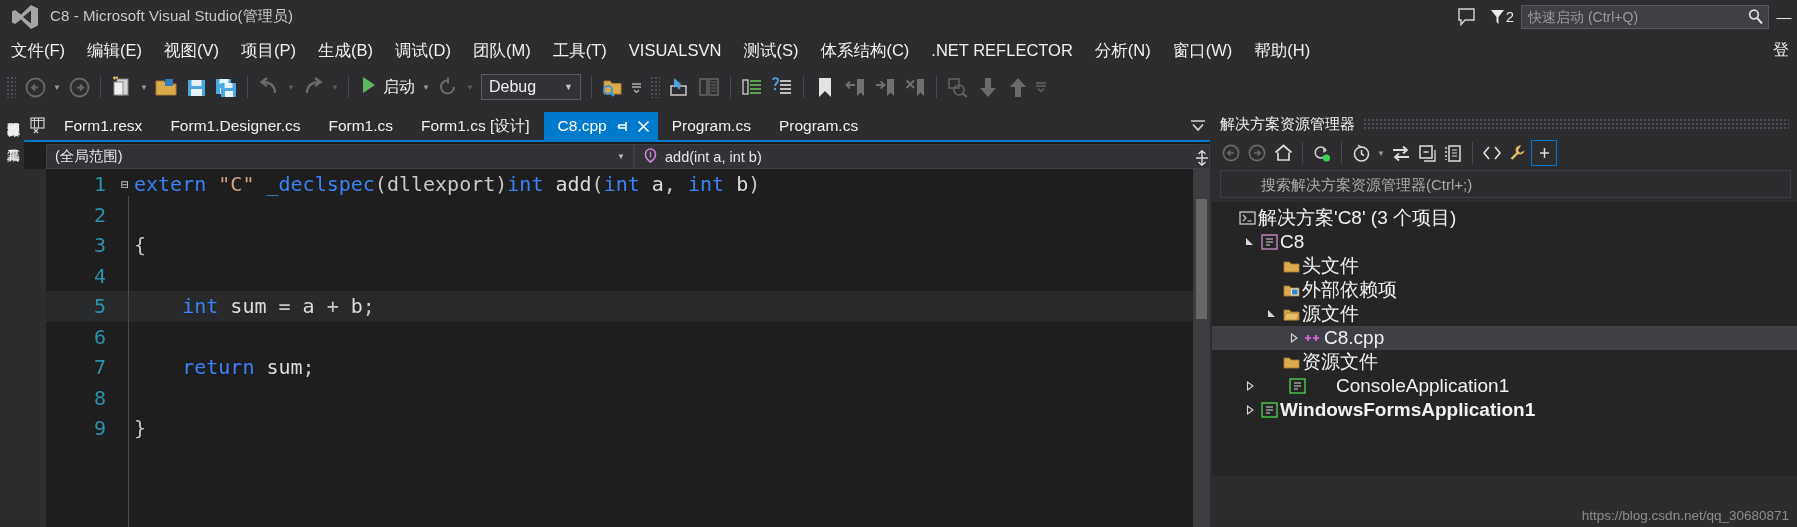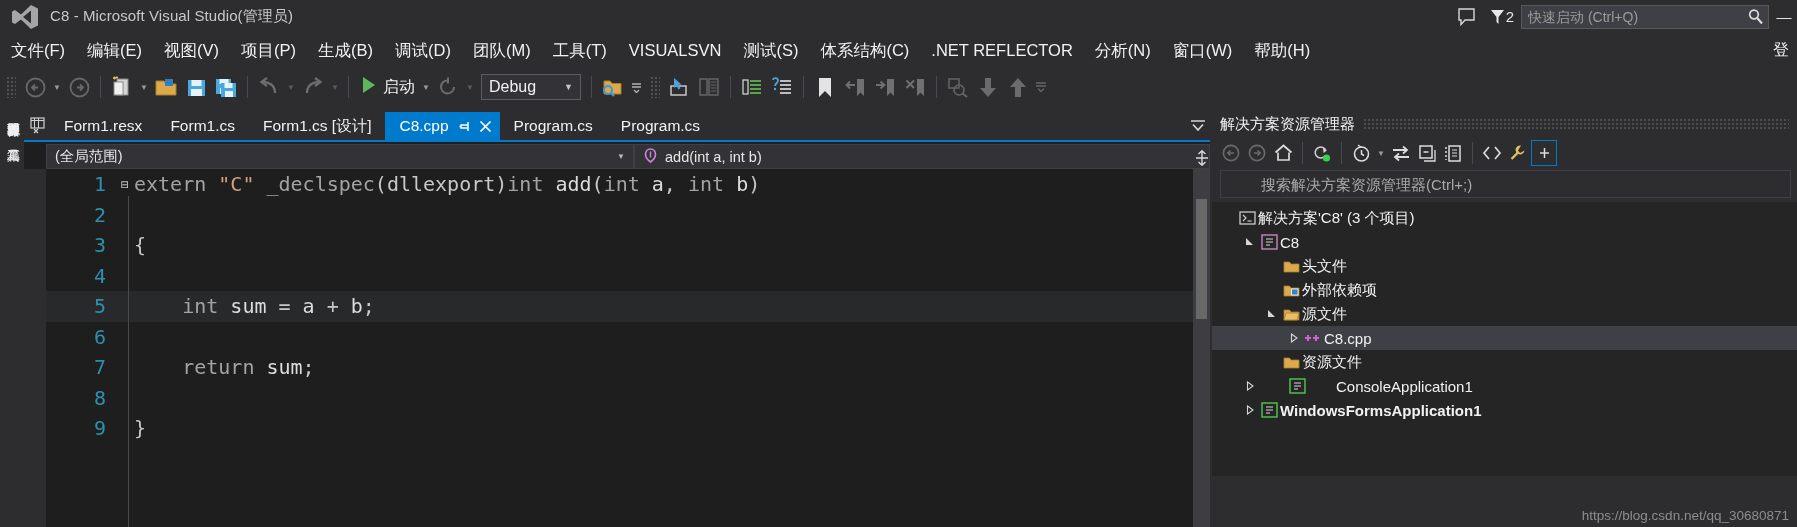--- a/index.html
+++ b/index.html
@@ -153,21 +153,21 @@
   .lnum {
     width: 60px; text-align: right; padding-right: 10px;
     color: #2b91af; font-size: 20px; flex: none;
     font-family: "DejaVu Sans Mono", monospace;
   }
   .fold {
     width: 18px; flex: none; color: #c0c0c0; font-size: 13px;
     display: flex; align-items: center; justify-content: center;
   }
   .codetext { color: #dcdcdc; }
-  .k-blue   { color: #a3a3a3; }
+  .k-blue   { color: #3b82f6; }
   .k-str    { color: #d69d85; }
   .k-gray   { color: #c8c8c8; }
   .k-plain  { color: #dcdcdc; }
   .indent-guide {
     position: absolute; left: 82px; top: 27px; width: 1px; height: 360px;
     background: #4a4a4a;
   }
 
   
   .ed-vscroll {
@@ -208,21 +208,21 @@
     height: 26px; margin: 2px 6px 4px 8px; display: flex; align-items: center;
     background: #2d2d30; border: 1px solid #3f3f46;
   }
   .se-search input {
     flex: 1; background: transparent; border: 0; outline: none; color: #cfcfcf;
     font-size: 15px; font-family: "Liberation Sans", sans-serif; padding: 0 4px; margin-left: 36px;
   }
   .se-search input::placeholder { color: #a9a9a9; }
   .se-tree { background: #252526; height: 270px; padding-top: 4px; }
   .tree-row {
-    display: flex; align-items: center; height: 24px; font-size: 15px;
+    display: flex; align-items: center; height: 24px; font-size: 19px;
     color: #f1f1f1; white-space: nowrap;
   }
   .tree-row.selected { background: #3f3f46; }
   .tw { width: 16px; flex: none; display: flex; align-items: center; justify-content: center;
         color: #d6d6d6; font-size: 9px; }
   .ticon { width: 22px; flex: none; display: flex; align-items: center; justify-content: center; }
   .bold { font-weight: bold; }
   .watermark {
     position: absolute; right: 8px; bottom: 4px;
     font-size: 13.5px; color: #8d8d8d;
@@ -488,20 +488,21 @@
 
   <div class="tabstrip">
     <div style="width:26px;height:28px;display:flex;align-items:center;justify-content:center">
       <svg width="17" height="18" viewBox="0 0 17 18">
         <rect x="2" y="1" width="13" height="10" fill="none" stroke="#cfcfcf" stroke-width="1.2"></rect>
         <path d="M2 3.5 H15 M5.5 1 V11 M9.5 1 V11" stroke="#cfcfcf" stroke-width="1"></path>
         <path d="M5 12 L9 16 M9 12 L5 16" stroke="#cfcfcf" stroke-width="1.2"></path>
       </svg>
     </div>
     <div class="tab">Form1.resx</div>
+    <div class="tab">Form1.Designer.cs</div>
     <div class="tab">Form1.cs</div>
     <div class="tab">Form1.cs [设计]</div>
     <div class="tab active">
       <span>C8.cpp</span>
       <span class="pin">
         <svg width="13" height="13" viewBox="0 0 13 13">
           <path d="M2 5 H9 V8 H2 Z M9 2 V11 M2 6.5 H0.5" fill="none" stroke="#ffffff" stroke-width="1.5"></path>
         </svg>
       </span>
       <span class="close">

